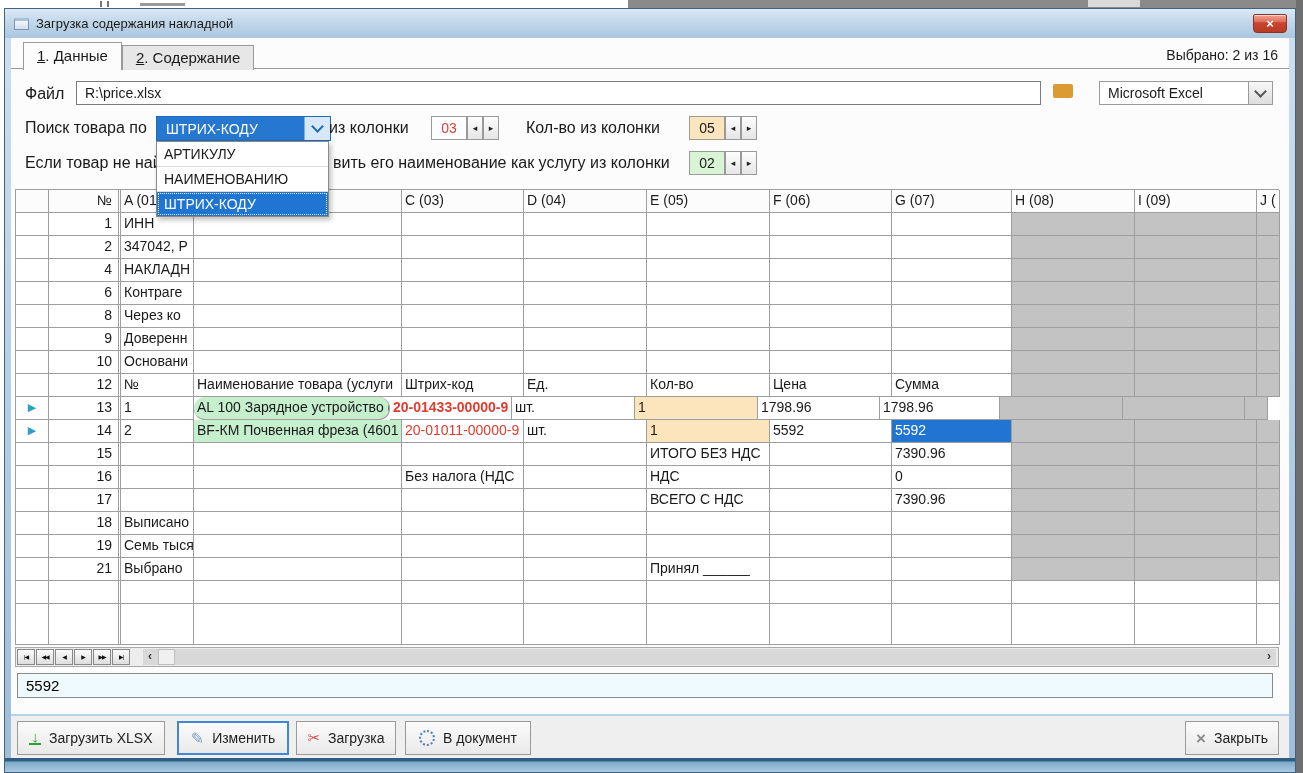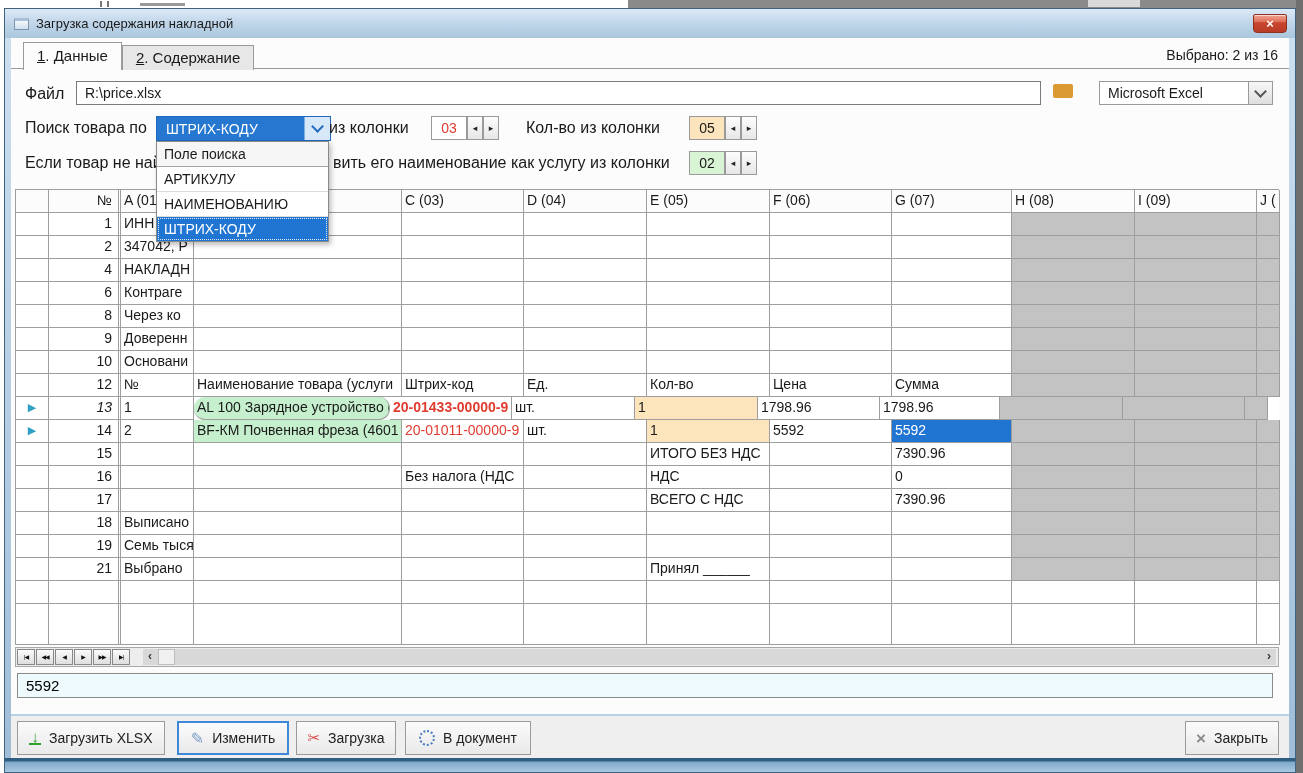--- a/index.html
+++ b/index.html
@@ -164,21 +164,20 @@
     <button class="abs spin-btn" style="left:714px;top:78px">◂</button>
     <button class="abs spin-btn" style="left:730px;top:78px">▸</button>
 
     <div class="abs lbl" style="left:14px;top:113px">Если товар не найд</div>
     <div class="abs lbl" style="left:322px;top:113px">вить его наименование как услугу из колонки</div>
     <div class="abs spin-val greenish" style="left:678px;top:113px;width:36px">02</div>
     <button class="abs spin-btn" style="left:714px;top:113px">◂</button>
     <button class="abs spin-btn" style="left:730px;top:113px">▸</button>
 
     <div class="abs dd">
-        <div class="dd-item dd-head">Поле поиска</div>
         <div class="dd-item">АРТИКУЛУ</div>
         <div class="dd-item">НАИМЕНОВАНИЮ</div>
         <div class="dd-item dd-sel">ШТРИХ-КОДУ</div>
       </div>
 
     <div class="abs grid">
         <div class="gr">
           <div class="gc hc" style="width: 33px;"></div>
           <div class="gc hc numcol" style="width: 72px;">№</div>
           <div class="gc hc" style="width: 73px;">A (01)</div>
@@ -299,21 +298,21 @@
           <div class="gc" style="width: 123px;">Ед.</div>
           <div class="gc" style="width: 123px;">Кол-во</div>
           <div class="gc" style="width: 122px;">Цена</div>
           <div class="gc" style="width: 120px;">Сумма</div>
           <div class="gc gray" style="width: 123px;"></div>
           <div class="gc gray" style="width: 122px;"></div>
           <div class="gc gray" style="width: 23px;"></div>
         </div>
         <div class="gr">
           <div class="gc ind" style="width: 33px;">▶</div>
-          <div class="gc numcol" style="width: 72px; font-style: italic;">13</div>
+          <div class="gc numcol" style="width: 72px;">13</div>
           <div class="gc" style="width: 73px;">1</div>
           <div class="gc green" style="width: 196px; border-radius: 11px;">AL 100  Зарядное устройство (</div>
           <div class="gc red-text" style="width: 122px; font-weight: bold;">20-01433-00000-9</div>
           <div class="gc" style="width: 123px;">шт.</div>
           <div class="gc peach" style="width: 123px;">1</div>
           <div class="gc" style="width: 122px;">1798.96</div>
           <div class="gc" style="width: 120px;">1798.96</div>
           <div class="gc gray" style="width: 123px;"></div>
           <div class="gc gray" style="width: 122px;"></div>
           <div class="gc gray" style="width: 23px;"></div>

